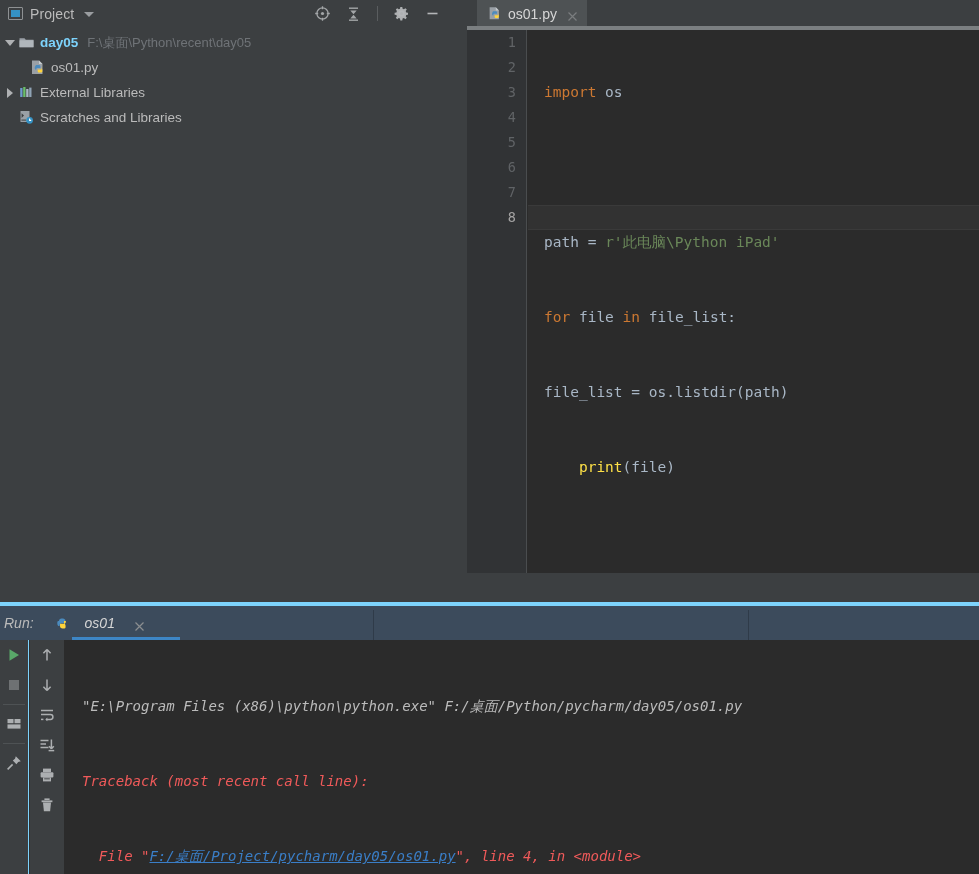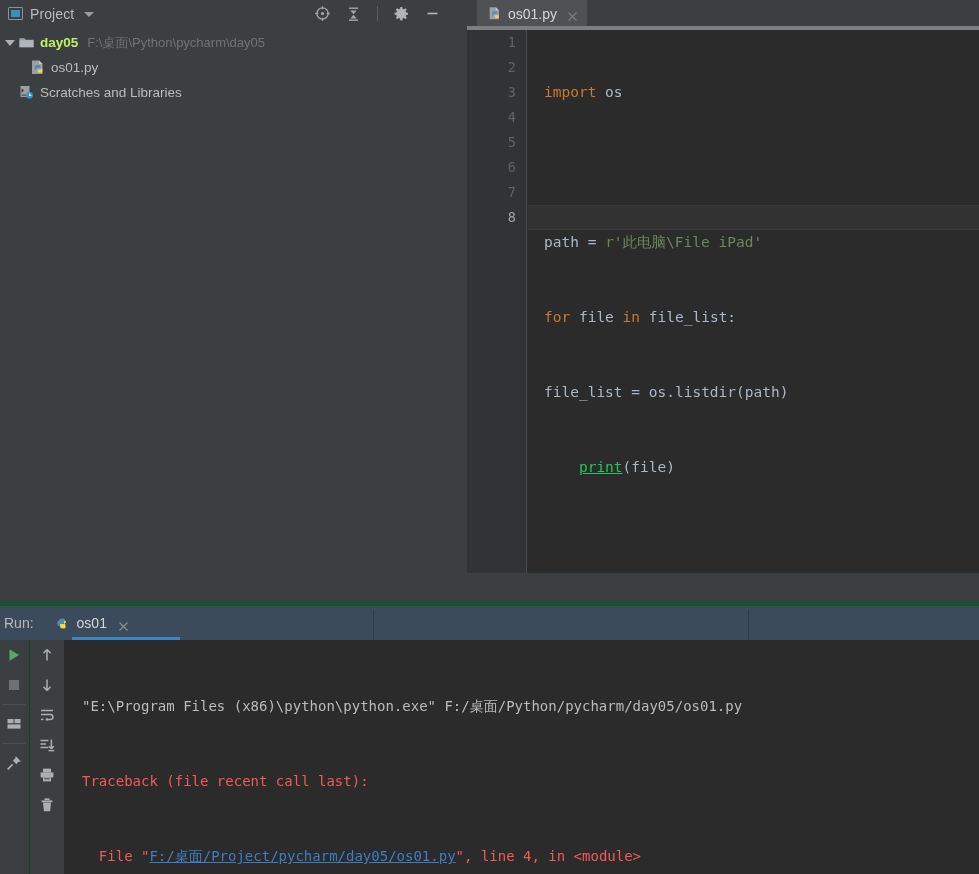--- a/index.html
+++ b/index.html
@@ -78,21 +78,21 @@
   .arrow-right {
     width: 0; height: 0;
     border-top: 5px solid transparent;
     border-bottom: 5px solid transparent;
     border-left: 6px solid #afb1b3;
   }
   .tree-ico { width: 17px; height: 17px; flex: 0 0 17px; margin-right: 5px; display: block; }
   .indent-1 { padding-left: 2px; }
   .indent-2 { padding-left: 29px; }
   .node-label { color: #bbbbbb; }
-  .node-label.bold { font-weight: bold; color: #bef264; }
+  .node-label.bold { font-weight: bold; color: #7dd3fc; }
   .node-path { color: #6f7377; font-size: 13px; margin-left: 9px; }
 
   
   #editor-area {
     position: absolute; left: 467px; top: 0;
     width: 512px; height: 602px;
     background: #2b2b2b;
   }
   #tabbar {
     position: absolute; left: 0; top: 0; width: 512px; height: 27px;
@@ -140,41 +140,42 @@
     background: #323232;
     border-top: 1px solid #3a3a3a;
     border-bottom: 1px solid #3a3a3a;
   }
   #editor-bottom-strip {
     position: absolute; left: 0; top: 573px; width: 512px; height: 29px;
     background: #3c3f41;
   }
   .k-kw   { color: #cc7832; }
   .k-str  { color: #6a8759; }
-  .k-fn   { color: #22c55e; text-decoration: underline; }
+  .k-fn   { color: #fde047; }
   .k-var  { color: #a9b7c6; }
   .k-op   { color: #a9b7c6; }
 
   
   #run-panel {
     position: absolute; left: 0; top: 602px;
     width: 979px; height: 272px;
-    background: #14532d;
+    background: #7dd3fc;
+    font-style: italic;
   }
   #run-header {
     position: absolute; left: 0; top: 4px; width: 979px; height: 34px;
     background: #3c4b5c;
     display: flex; align-items: center;
   }
   #run-label {
     color: #bbbbbb; font-size: 14px; padding-left: 4px; padding-right: 14px;
   }
   #run-tab {
     position: relative; height: 34px;
-    display: flex; align-items: center; gap: 7px;
+    display: flex; align-items: center; gap: 15px;
     padding: 0 6px;
   }
   #run-tab-underline {
     position: absolute; left: 24px; bottom: 0; width: 108px; height: 3px;
     background: #3d86c6;
   }
   .run-tab-name { color: #d6d6d6; font-size: 14px; }
   .hsep {
     position: absolute; top: 4px; width: 1px; height: 34px; background: #2f3b49;
   }
@@ -258,35 +259,49 @@
         <span class="tw">
             <i class="arrow-down"></i>
           </span>
         <span class="tree-ico">
           <svg viewBox="0 0 17 17" width="17" height="17">
             <path fill="#9aa0a6" d="M1.5 4.2h5l1.3 1.5h7.7v7.6H1.5z"></path>
             <path fill="#b0b6bb" d="M1.5 6.3h14v6.9H1.5z"></path>
           </svg>
         </span>
         <span class="node-label bold">day05</span>
-        <span class="node-path">F:\桌面\Python\pycharm\day05</span>
+        <span class="node-path">F:\桌面\Python\recent\day05</span>
       </div>
 
       <div class="tree-row indent-2">
         <span class="tree-ico">
           <svg viewBox="0 0 17 17" width="17" height="17">
             <path fill="#9aa0a6" d="M3 1.5h7l3.5 3.5v10H3z"></path>
             <path fill="#c6cbcf" d="M10 1.5 13.5 5H10z"></path>
             <path fill="#4b8bbe" d="M6.2 7.4c0-.9.7-1.5 1.6-1.5h2c.9 0 1.6.6 1.6 1.4v1.6H8.6c-.8 0-1.4.6-1.4 1.3v.6H6.8c-.5 0-.9-.5-1-1.2a6 6 0 010-1.6c.1-.4.2-.6.4-.6z"></path>
             <path fill="#ffd43b" d="M12.3 9.6c.5 0 .9.5 1 1.2a6 6 0 010 1.6c-.1.7-.5 1.2-1 1.2h-2c-.9 0-1.6-.6-1.6-1.4V10.6h2.8c.8 0 1.4-.6 1.4-1.3v-.6h-.6z"></path>
           </svg>
         </span>
         <span class="node-label">os01.py</span>
       </div>
 
+      <div class="tree-row indent-1">
+        <span class="tw">
+            <i class="arrow-right"></i>
+          </span>
+        <span class="tree-ico">
+          <svg viewBox="0 0 17 17" width="17" height="17">
+            <rect x="2.2" y="4" width="2.3" height="9" fill="#6e9ccc"></rect>
+            <rect x="5.2" y="3" width="2.3" height="10" fill="#6abf69"></rect>
+            <rect x="8.2" y="5" width="2.3" height="8" fill="#a9b7c6"></rect>
+            <rect x="11.2" y="3.6" width="2.3" height="9.4" fill="#8fa3b5"></rect>
+          </svg>
+        </span>
+        <span class="node-label">External Libraries</span>
+      </div>
 
       <div class="tree-row indent-1">
         <span class="tw none"></span>
         <span class="tree-ico">
           <svg viewBox="0 0 17 17" width="17" height="17">
             <path fill="#9aa0a6" d="M2.5 2h9v11h-9z"></path>
             <path fill="#3c3f41" d="M3.6 4.2 6 6.6 3.6 9z"></path>
             <path fill="#3c3f41" d="M3.4 10.6h4.6v1H3.4z"></path>
             <circle cx="11.6" cy="11.3" r="3.4" fill="#3592c4"></circle>
             <path d="M11.6 9.4v2h1.6" stroke="#ffffff" stroke-width="1.1" fill="none"></path>
@@ -330,21 +345,21 @@
         <div class="ln" style="top:75px">4</div>
         <div class="ln" style="top:100px">5</div>
         <div class="ln" style="top:125px">6</div>
         <div class="ln" style="top:150px">7</div>
         <div class="ln current" style="top:175px">8</div>
       </div>
 
       <div id="code">
         <div class="cl"><span class="k-kw">import</span><span class="k-var"> os</span></div>
         <div class="cl"></div>
-        <div class="cl"><span class="k-var">path</span><span class="k-op"> = </span><span class="k-str">r'此电脑\File iPad'</span></div>
+        <div class="cl"><span class="k-var">path</span><span class="k-op"> = </span><span class="k-str">r'此电脑\Python iPad'</span></div>
         <div class="cl"><span class="k-kw">for</span><span class="k-var"> file </span><span class="k-kw">in</span><span class="k-var"> file_list:</span></div>
         <div class="cl"><span class="k-var">file_list = os.listdir(path)</span></div>
         <div class="cl"><span class="k-var">    </span><span class="k-fn">print</span><span class="k-var">(file)</span></div>
         <div class="cl"></div>
         <div class="cl"></div>
       </div>
     </div>
 
     <div id="editor-bottom-strip"></div>
   </div>
@@ -437,21 +452,21 @@
         <svg viewBox="0 0 18 18" width="18" height="18">
           <rect x="6.4" y="2.4" width="5.2" height="1.6" fill="#acafb1"></rect>
           <rect x="3.6" y="4.4" width="10.8" height="1.8" fill="#acafb1"></rect>
           <path d="M5 6.6h8l-.9 8.6H5.9z" fill="#acafb1"></path>
         </svg>
       </div>
     </div>
 
     <div id="console">
       <div><span class="c-plain">"E:\Program Files (x86)\python\python.exe" F:/桌面/Python/pycharm/day05/os01.py</span></div>
-      <div><span class="c-err">Traceback (file recent call last):</span></div>
+      <div><span class="c-err">Traceback (most recent call line):</span></div>
       <div><span class="c-err">  File "</span><span class="c-link">F:/桌面/Project/pycharm/day05/os01.py</span><span class="c-err">", line 4, in &lt;module&gt;</span></div>
       
       
       
       
     </div>
 
   </div>
 </div>
 

